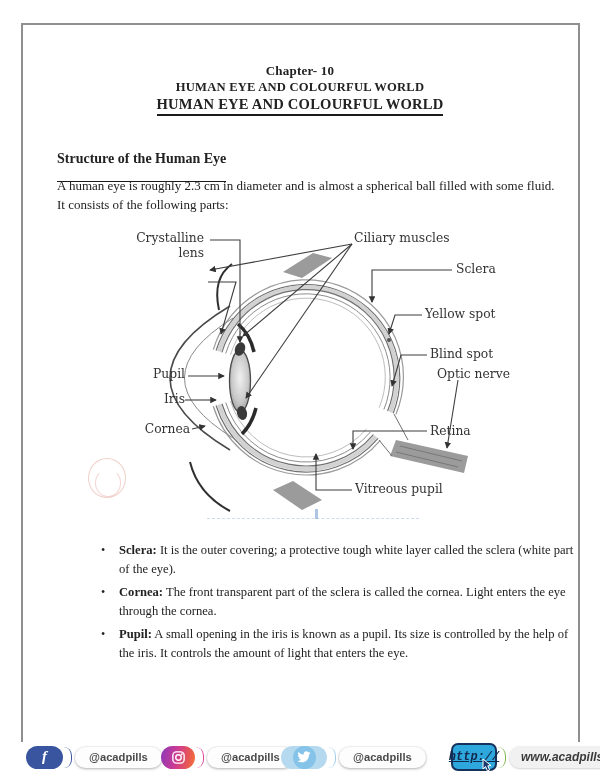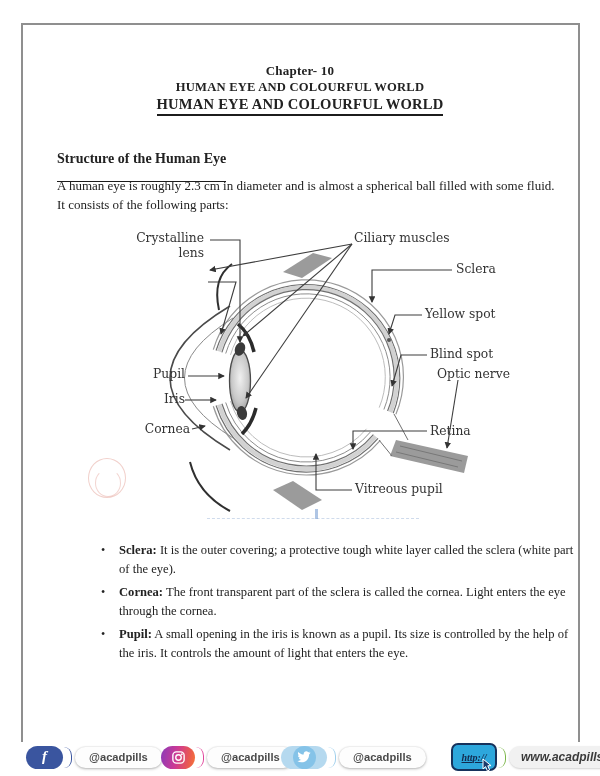--- a/index.html
+++ b/index.html
@@ -67,22 +67,22 @@
     align-items:center;justify-content:center;}
   .arc{width:7px;height:21px;border-right:1.6px solid;border-radius:0 10px 10px 0/0 11px 11px 0;
     margin-left:1px;margin-right:3px;}
   .arc-fb{border-color:#3a559f;} .arc-ig{border-color:#e0449a;}
   .arc-tw{border-color:#9fcfec;} .arc-web{border-color:#7ab648;}
   .handle-pill{height:21px;display:flex;align-items:center;background:#fdfdfd;border-radius:11px;
     padding:0 14px;box-shadow:0 1px 3px rgba(0,0,0,.28),0 0 0 1px rgba(0,0,0,.03);}
   .handle-text{font-family:"Liberation Sans",sans-serif;font-size:11.2px;font-weight:bold;color:#4a4a4a;}
   .web-btn{width:42px;height:24px;background:#2da7dc;border:2px solid #16325c;border-radius:7px;
     position:relative;display:flex;align-items:center;justify-content:center;z-index:2;}
-  .web-btn-text{font-family:Liberation Serif, serif;font-style:italic;font-weight:bold;
-    font-size:10px;color:#12294d;text-decoration:underline;}
+  .web-btn-text{font-family:Liberation Mono, monospace;font-style:italic;font-weight:bold;
+    font-size:12px;color:#12294d;text-decoration:underline;}
   .cursor-icon{position:absolute;right:2px;bottom:-3px;}
   .web-url{font-family:"Liberation Sans",sans-serif;font-style:italic;font-weight:bold;
     font-size:12px;color:#3a3a3a;}
   .web-url-pill{height:22px;display:flex;align-items:center;background:#f1f1f1;border-radius:11px;
     padding:0 12px;box-shadow:0 1px 2px rgba(0,0,0,.18);}
 </style>
 </head>
 <body>
 
 <div class="page-frame"></div>

